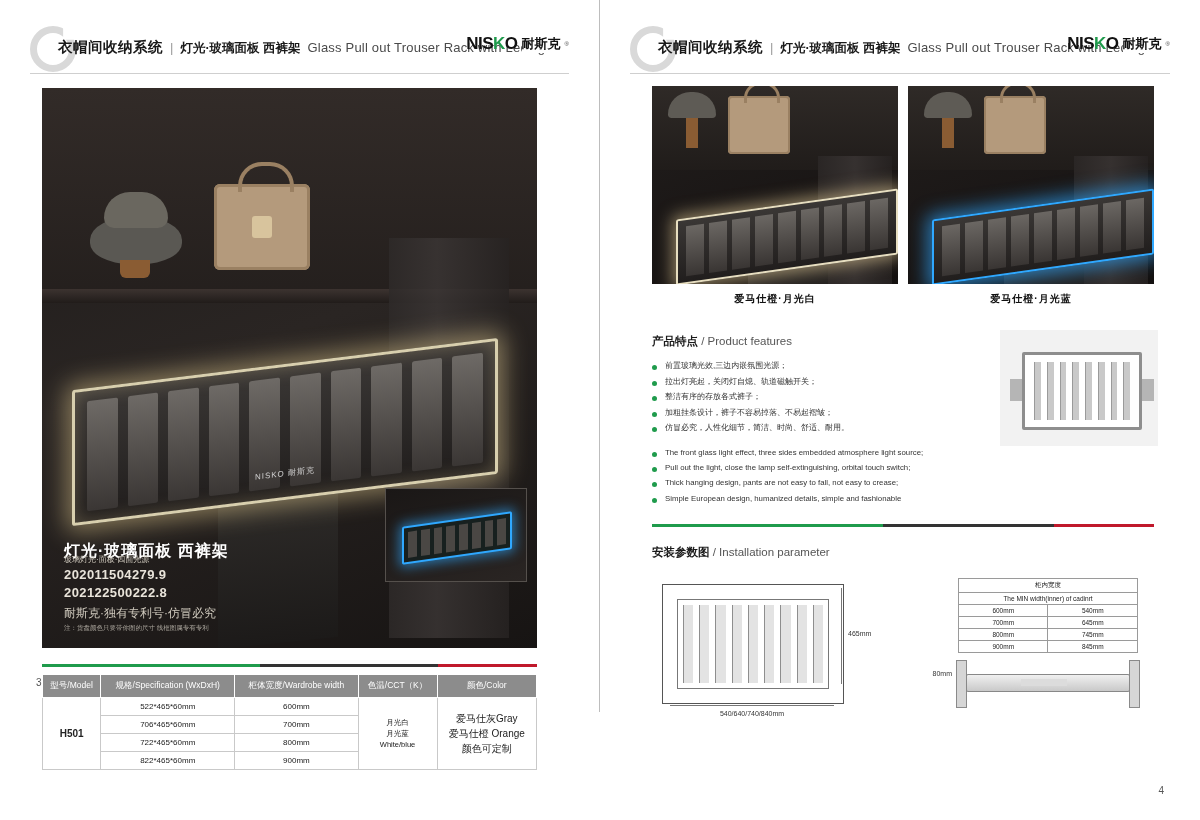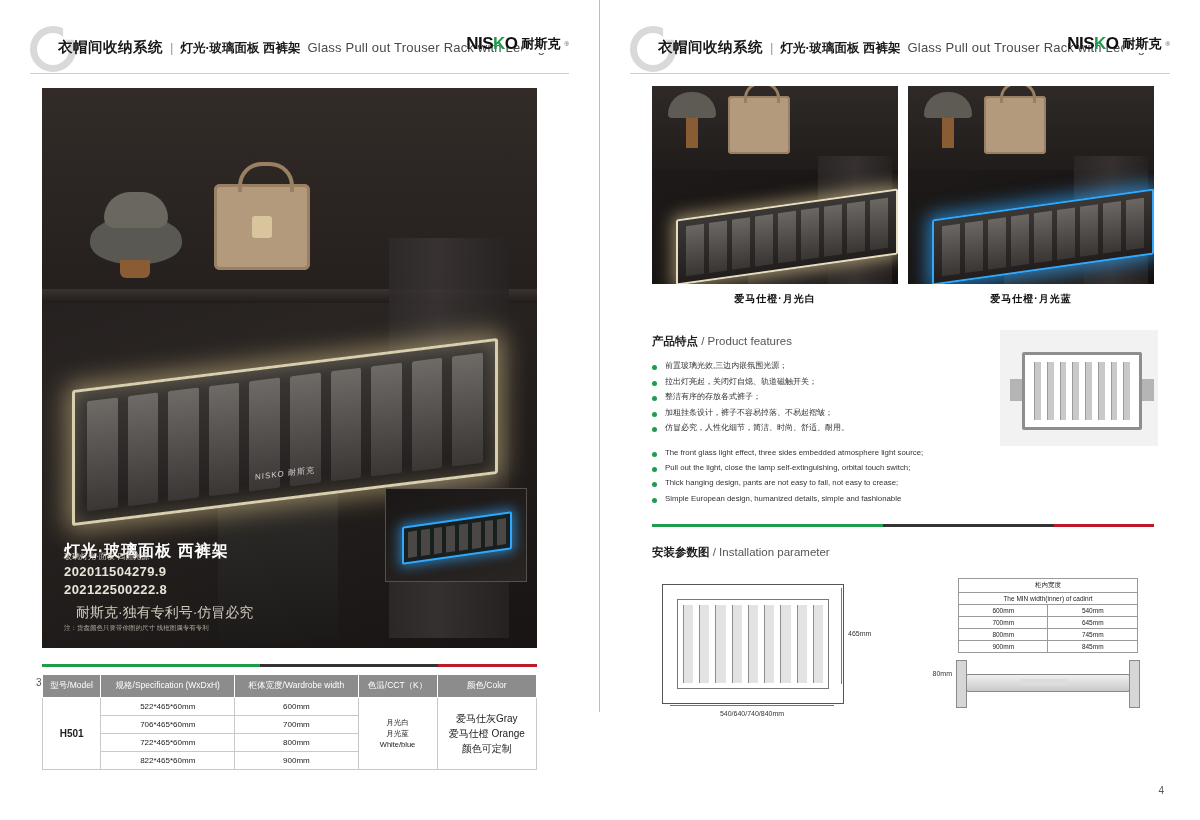--- a/index.html
+++ b/index.html
@@ -53,21 +53,21 @@
     box-shadow:0 0 24px 6px rgba(255,228,160,.45),inset 0 0 18px rgba(255,230,170,.25);
   }
   .rack .bars{position:absolute;left:12px;top:10px;right:12px;bottom:10px;display:flex;gap:10px;}
   .rack .bars i{flex:1;background:linear-gradient(180deg,#6e6a66,#3a3634);border-radius:2px;}
   .rack .lbl{position:absolute;left:50%;bottom:18px;transform:translateX(-50%);font-size:8px;color:#cfcfcf;letter-spacing:1px;}
   .trousers{position:absolute;left:176px;top:300px;width:120px;height:255px;background:linear-gradient(180deg,#3b3835,#1c1a19);opacity:.95;transform:skewY(-6deg);}
   .hero .caption{position:absolute;left:22px;bottom:86px;color:#fff;font-size:16px;font-weight:bold;letter-spacing:1px;}
   .hero .patent{position:absolute;left:22px;bottom:16px;color:#e9e4da;line-height:1.45;}
   .hero .patent .l1{font-size:8px;color:#cfc9bd;}
   .hero .patent .l2{font-size:13px;font-weight:bold;letter-spacing:.4px;}
-  .hero .patent .l3{font-size:14px;color:#cfc9bd;margin-top:2px;margin-left:12px;}
+  .hero .patent .l3{font-size:12px;color:#cfc9bd;margin-top:2px;}
   .hero .patent .l4{font-size:6.5px;color:#a9a49b;}
   .inset{
     position:absolute;right:10px;bottom:66px;width:140px;height:92px;
     background:linear-gradient(160deg,#1a1716,#2a2523);border:1px solid #55504c;
   }
   .inset .minirack{
     position:absolute;left:16px;top:30px;width:106px;height:34px;transform:skewY(-8deg);
     border:2px solid #2fa8ff;border-radius:2px;background:#17201f;
     box-shadow:0 0 12px 3px rgba(47,168,255,.6);
   }

